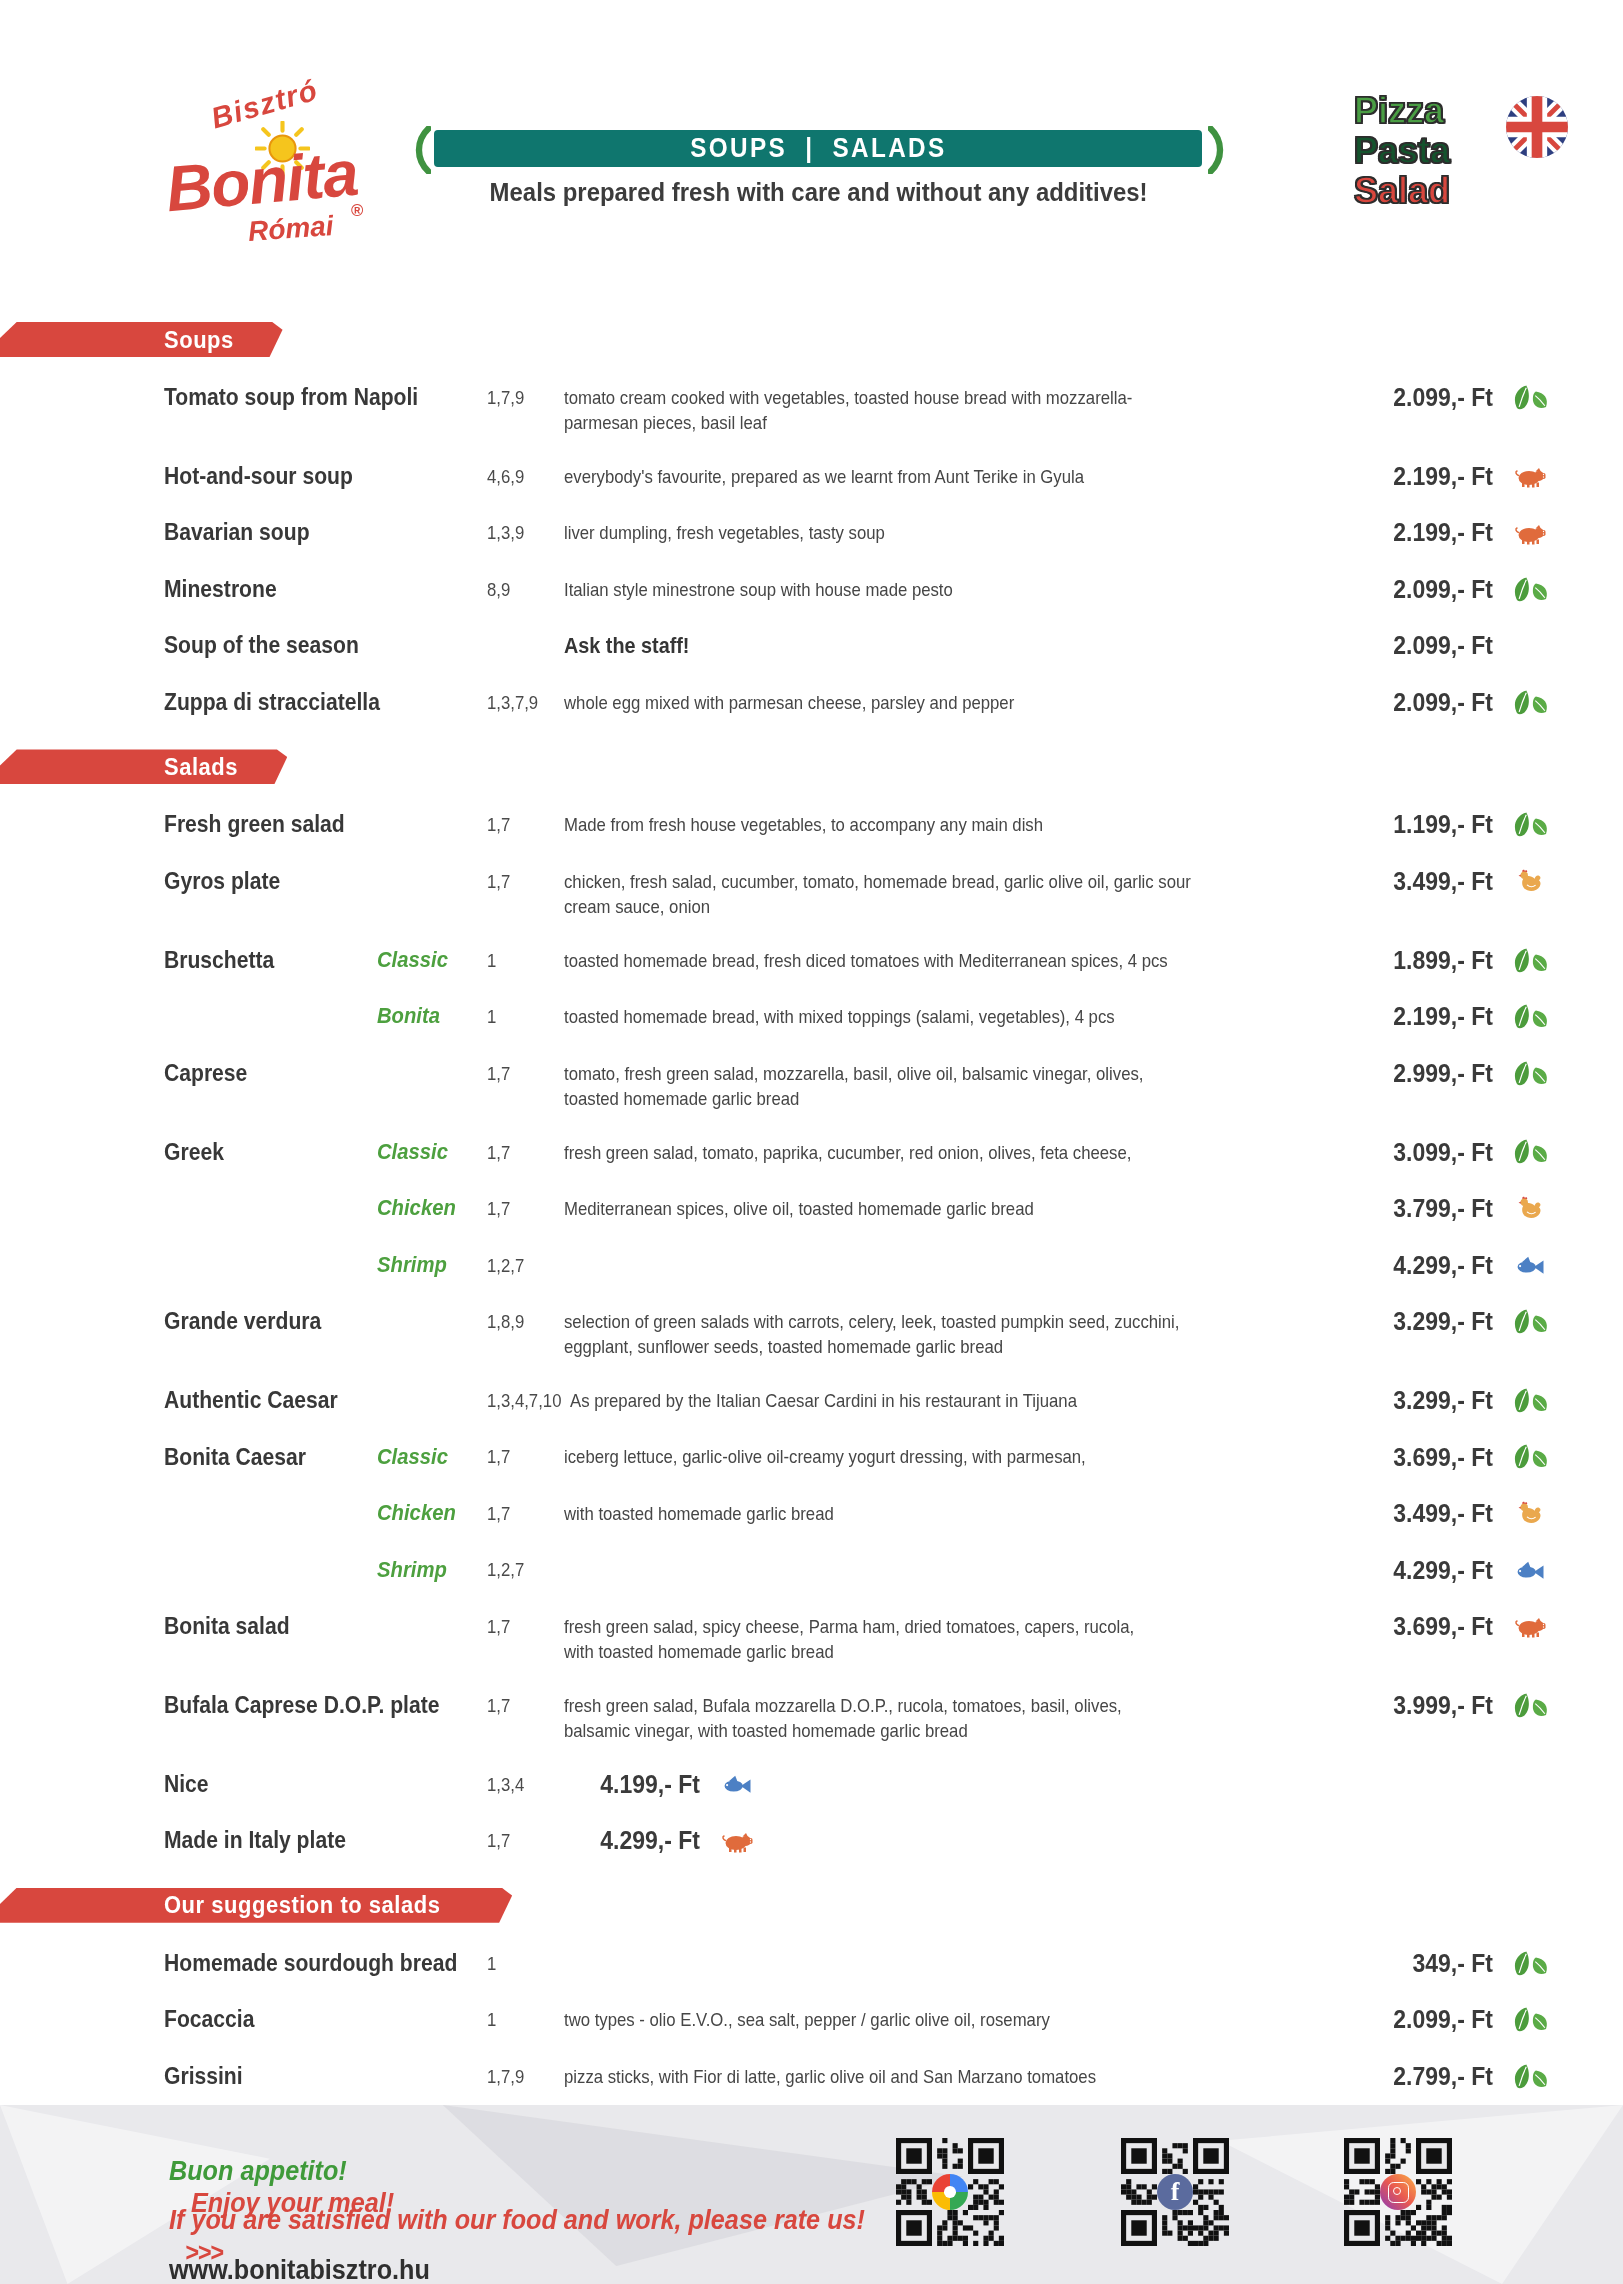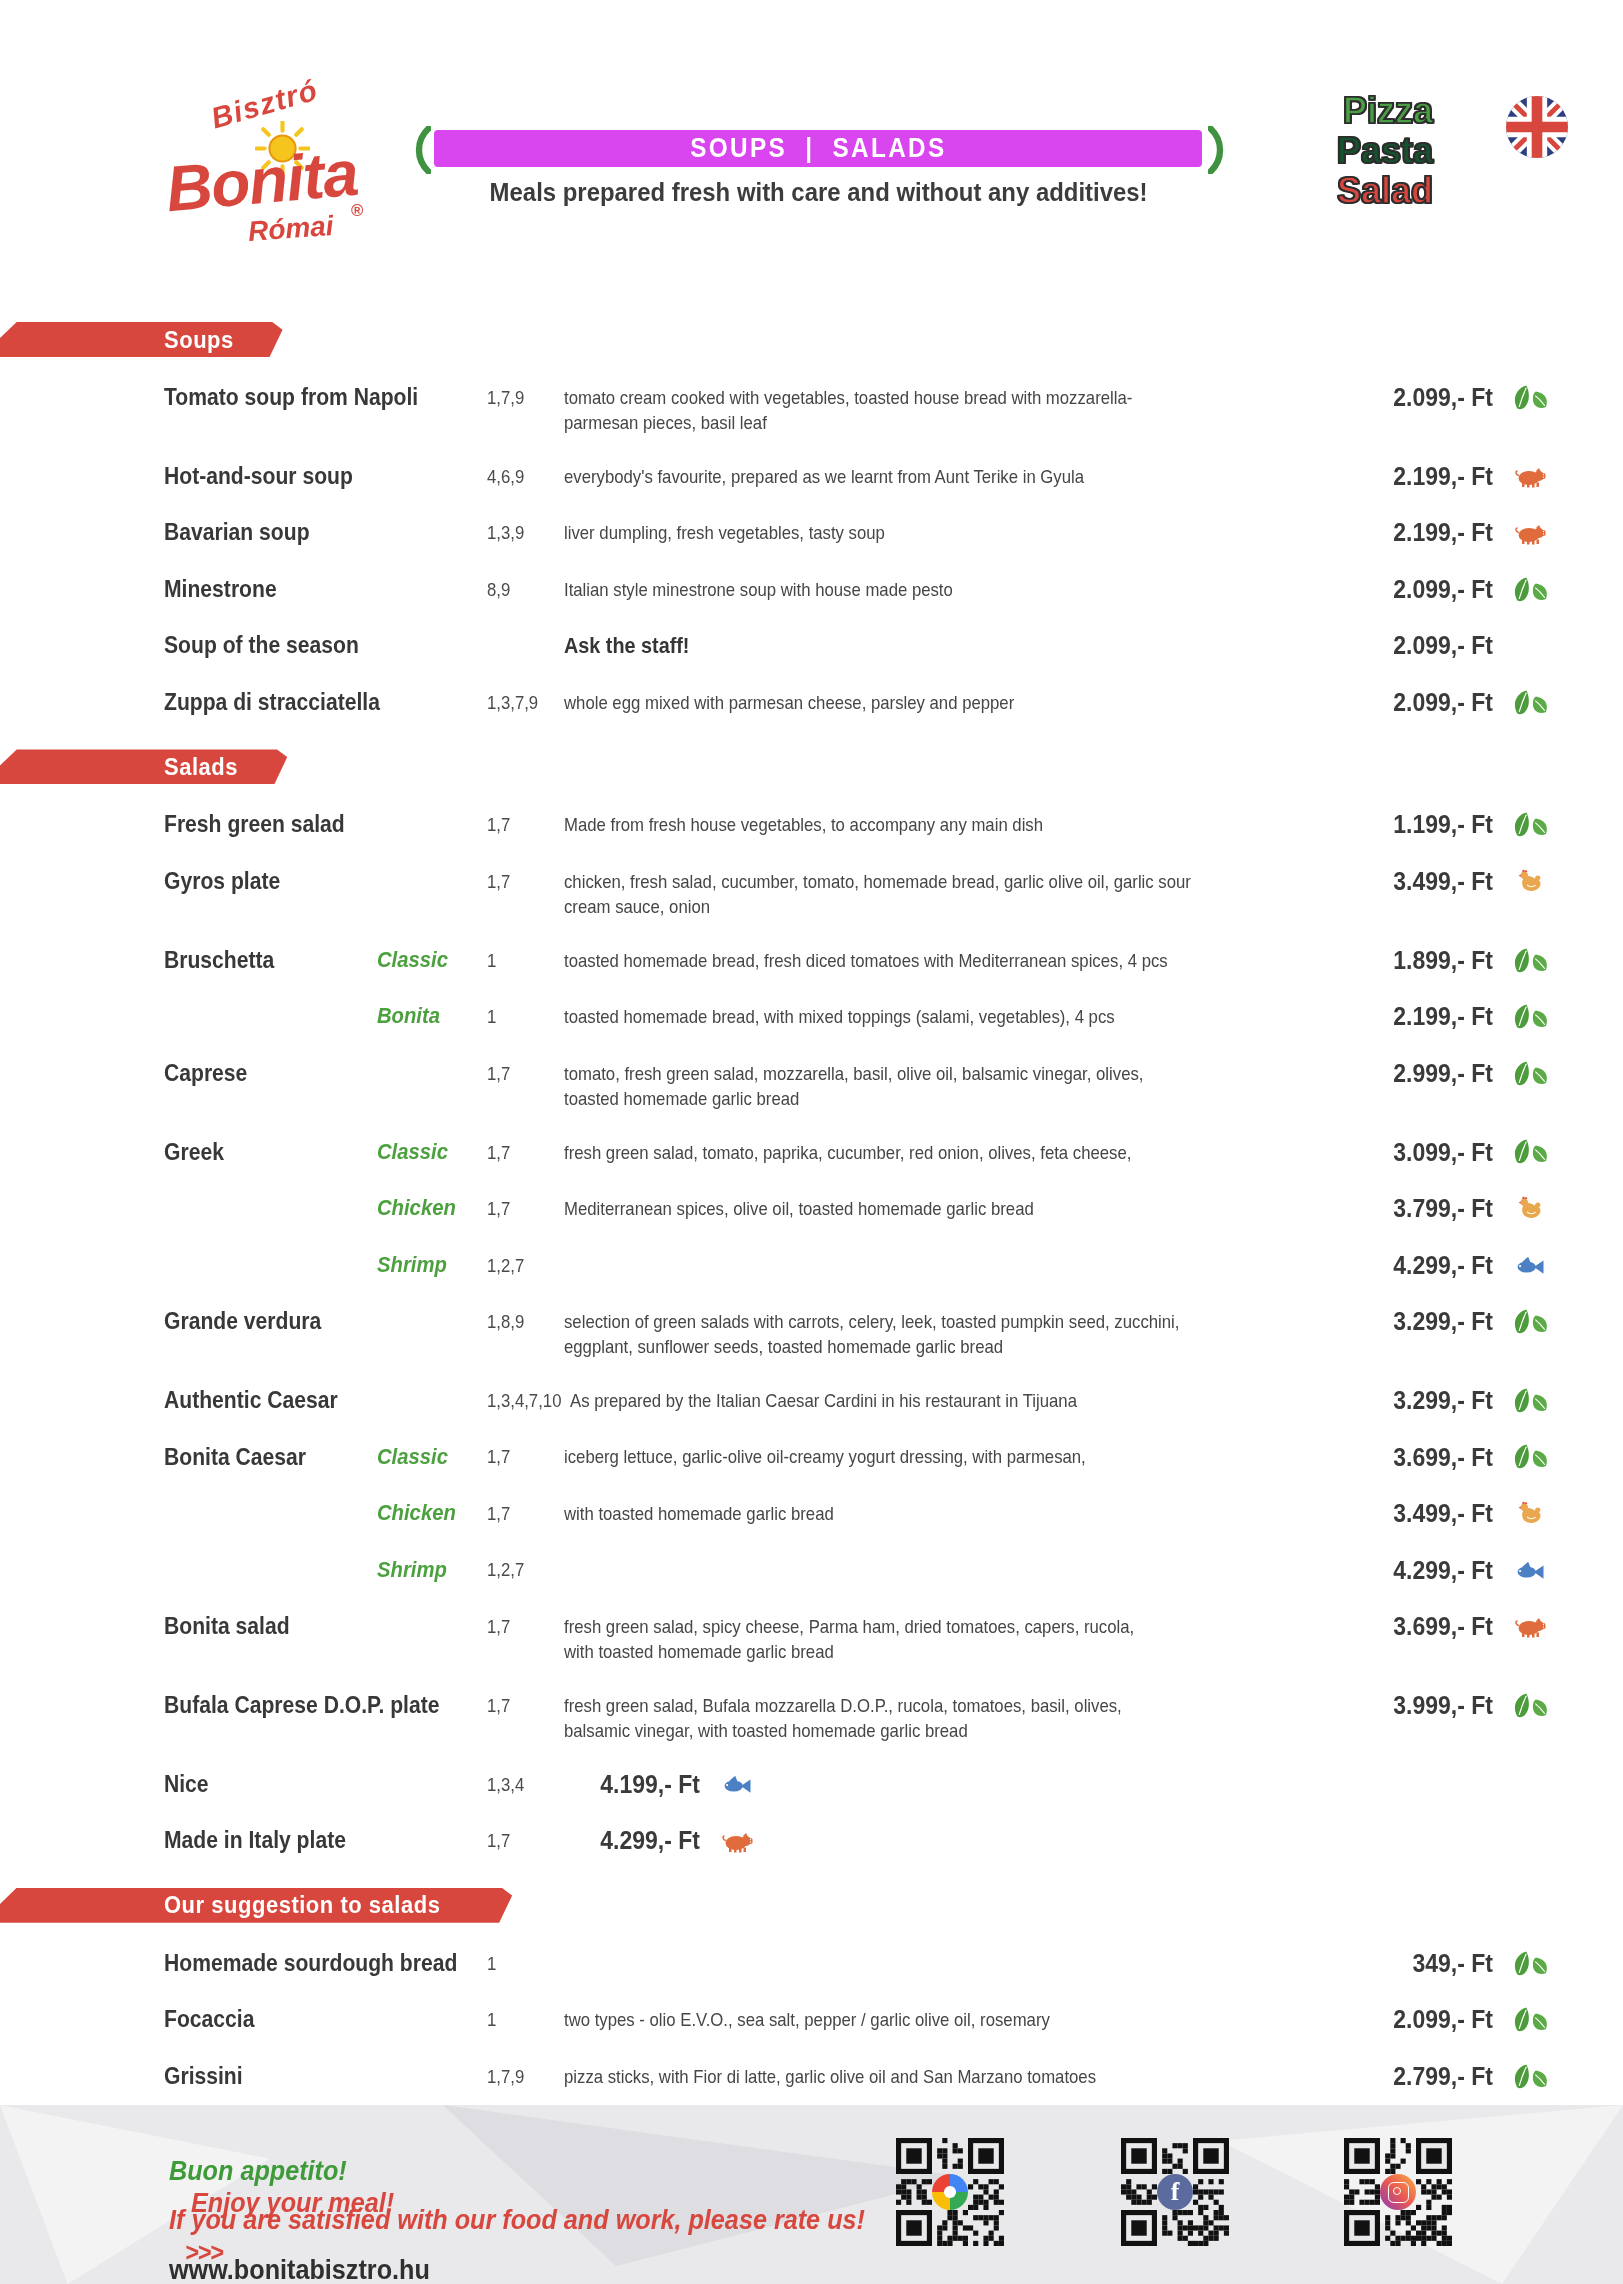--- a/index.html
+++ b/index.html
@@ -10,32 +10,32 @@
   .logo{position:absolute;left:166px;top:82px;width:212px;height:173px;}
   .logo .l1{position:absolute;left:44px;top:5.1px;font-size:29.5px;font-weight:bold;font-style:italic;
             color:#d8473e;transform:rotate(-16deg);letter-spacing:1.3px;}
   .logo .l2{position:absolute;left:0px;top:62px;font-size:64px;font-weight:bold;font-style:italic;
             color:#d8473e;transform:rotate(-5deg);letter-spacing:-1.3px;}
   .logo .lr{position:absolute;left:185px;top:119px;font-size:16.7px;color:#d8473e;font-weight:bold;}
   .logo .l3{position:absolute;left:82px;top:131px;font-size:28px;font-weight:bold;font-style:italic;
             color:#d8473e;transform:rotate(-4deg);}
   .logo .sun{position:absolute;left:89px;top:39px;}
 
-  .banner{position:absolute;left:434px;top:130px;width:768px;height:37px;background:#d946ef;
+  .banner{position:absolute;left:434px;top:130px;width:768px;height:37px;background:#0f766e;
           border-radius:3.9px;display:flex;align-items:center;justify-content:center;}
   .banner span{color:#fff;font-weight:bold;font-size:27px;letter-spacing:2.6px;
                transform:scaleX(.9);white-space:pre;}
   .bracket{position:absolute;top:126px;}
   .bracket.left{left:412px;}
   .bracket.right{left:1208px;}
   .tagline{position:absolute;left:370px;top:177px;width:897px;text-align:center;
            font-size:26px;font-weight:bold;color:#3c3c3c;}
   .tagline span{display:inline-block;transform:scaleX(.92);white-space:pre;}
 
-  .badge{position:absolute;left:1298px;top:91px;width:135px;text-align:right;line-height:40px;}
+  .badge{position:absolute;left:1354px;top:91px;width:135px;text-align:left;line-height:40px;}
   .badge div{font-size:36px;font-weight:bold;-webkit-text-stroke:1.6px #2d2d2d;
              text-shadow:1.3px 1.3px 0 #2d2d2d,-1.3px 1.3px 0 #2d2d2d,1.3px -1.3px 0 #2d2d2d,-1.3px -1.3px 0 #2d2d2d;}
   .flag{position:absolute;left:1506px;top:96px;width:62px;height:62px;border-radius:50%;
         overflow:hidden;}
 
   
   .menu{position:absolute;left:0;top:290px;width:1624px;}
   section{margin-bottom:3.9px;margin-top:32px;}
   .ribbon{height:35px;background:#d8473e;display:flex;align-items:center;width:fit-content;
           padding:0 41px 0 164px;margin-bottom:26px;

